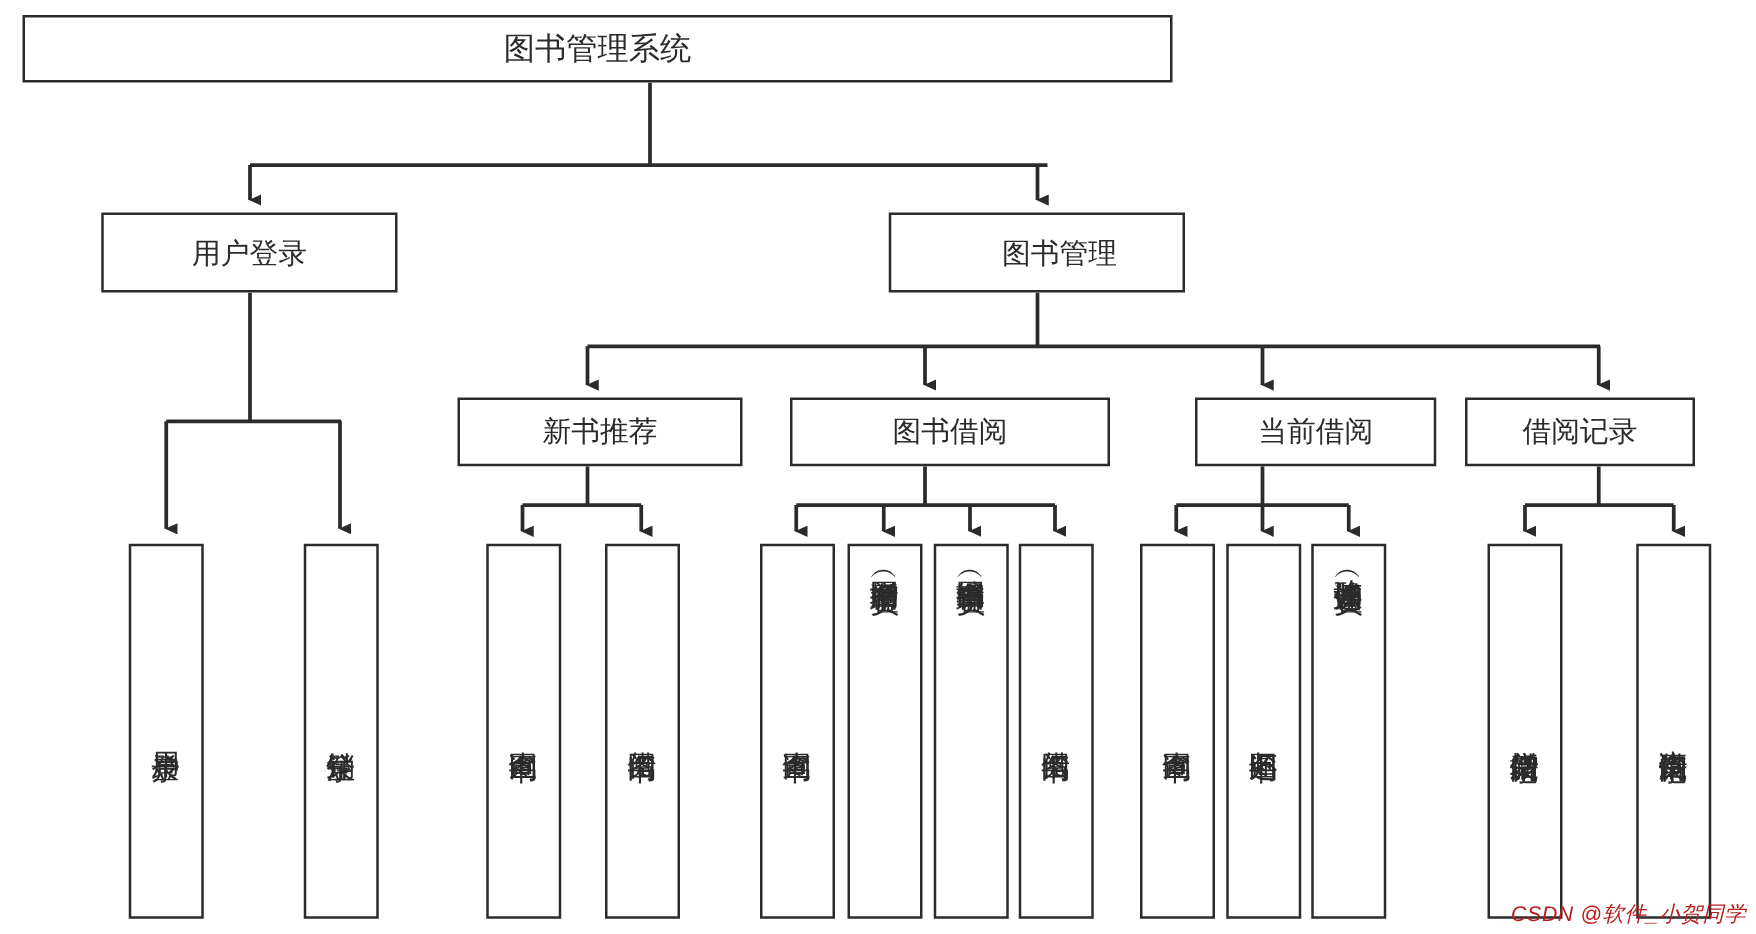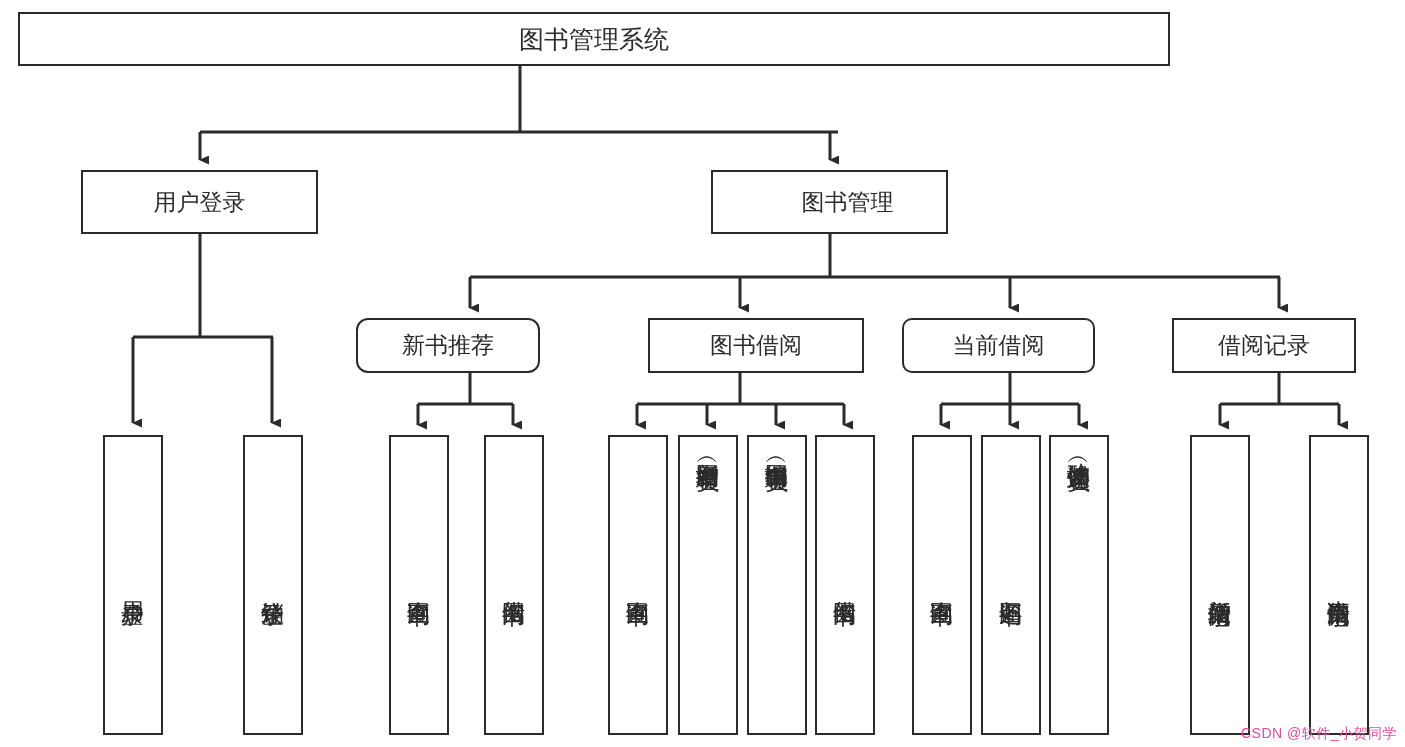--- a/index.html
+++ b/index.html
@@ -66,24 +66,25 @@
     padding-top: 8px;
   }
   .node-leaf.mid-text {
     align-items: center;
     padding-top: 0;
   }
   .watermark {
     position: absolute;
     right: 8px;
     bottom: 4px;
-    font-size: 14px;
-    color: #ec4899;
+    font-size: 17px;
+    color: #b91c1c;
     letter-spacing: 0.5px;
     white-space: nowrap;
+    font-style: italic;
   }
 </style>
 </head>
 <body>
 
 <div id="canvas">
 
   <svg class="wires" viewBox="0 0 1405 747" xmlns="http://www.w3.org/2000/svg">
     <defs>
       <marker id="arw" markerWidth="9" markerHeight="10" refX="4.5" refY="9" orient="auto" markerUnits="userSpaceOnUse">
@@ -127,38 +128,38 @@
       <path d="M1010,404 L1010,425" marker-end="url(#arw)"></path>
       <path d="M1079,404 L1079,425" marker-end="url(#arw)"></path>
 
       <path d="M1279,373 L1279,404"></path>
       <path d="M1220,404 L1339,404"></path>
       <path d="M1220,404 L1220,425" marker-end="url(#arw)"></path>
       <path d="M1339,404 L1339,425" marker-end="url(#arw)"></path>
     </g>
   </svg>
 
-  <div class="node node-root" style="left:18px; top:12px; width:1152px; height:54px;align-items:center;">
+  <div class="node node-root" style="left:18px; top:12px; width:920px; height:54px;align-items:center;">
     <span class="label">图书管理系统</span>
   </div>
 
   <div class="node node-l2" style="left:81px; top:170px; width:237px; height:64px;">
     <span class="label">用户登录</span>
   </div>
   <div class="node node-l2" style="left:711px; top:170px; width:237px; height:64px;padding-left:36px;">
     <span class="label">图书管理</span>
   </div>
 
-  <div class="node node-l3" style="left:356px; top:318px; width:184px; height:55px;border-radius:12px;">
+  <div class="node node-l3" style="left:366px; top:318px; width:228px; height:55px;">
     <span class="label">新书推荐</span>
   </div>
-  <div class="node node-l3" style="left:632px; top:318px; width:216px; height:55px;margin-left:16px;">
+  <div class="node node-l3" style="left:632px; top:318px; width:256px; height:55px;">
     <span class="label">图书借阅</span>
   </div>
-  <div class="node node-l3" style="left:902px; top:318px; width:193px; height:55px;border-radius:10px;">
+  <div class="node node-l3" style="left:956px; top:318px; width:193px; height:55px;">
     <span class="label">当前借阅</span>
   </div>
   <div class="node node-l3" style="left:1172px; top:318px; width:184px; height:55px;">
     <span class="label">借阅记录</span>
   </div>
 
   <div class="node node-leaf mid-text" style="left:103px; top:435px; width:60px; height:300px;">
     <span class="label">用户登录</span>
   </div>
   <div class="node node-leaf mid-text" style="left:243px; top:435px; width:60px; height:300px;">

